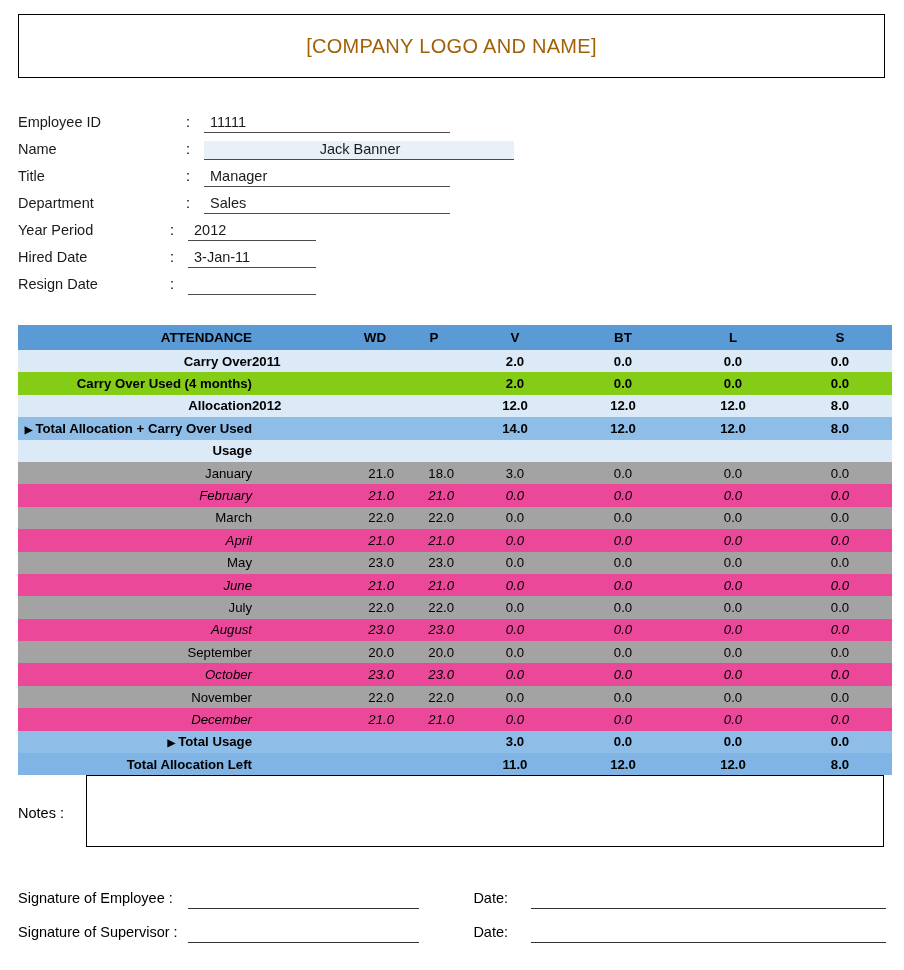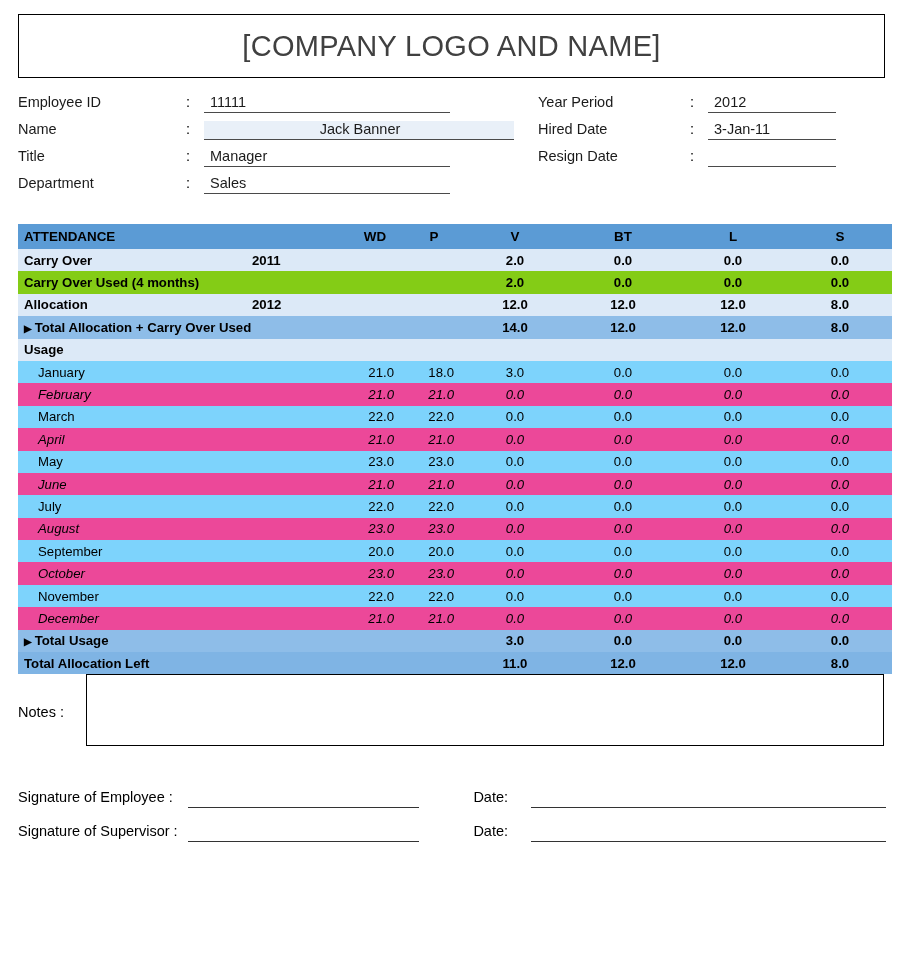--- a/index.html
+++ b/index.html
@@ -26,31 +26,32 @@
   
   .logo-box {
     border: 1px solid #000000;
     height: 62px;
     margin: 2px 1px 0 0;
     display: flex;
     align-items: center;
     justify-content: center;
   }
   .logo-text {
-    font-size: 29px;
+    font-size: 20px;
     letter-spacing: 0.3px;
-    color: #404040;
+    color: #a16207;
     font-family: "Liberation Sans", sans-serif;
   }
 
   
   .info {
-    margin-top: 8px;
+    margin-top: 28px;
     display: flex;
     gap: 0;
+    flex-direction: column;
   }
   .info-col {
     display: flex;
     flex-direction: column;
   }
   .info-col.left { width: 520px; }
   .info-col.right { width: 340px; }
   .info-row {
     display: flex;
     align-items: flex-end;
@@ -91,41 +92,41 @@
     width: 868px;
     table-layout: fixed;
     font-size: 13.2px;
   }
   table.att td, table.att th {
     padding: 0;
     height: 22.4px;
     vertical-align: middle;
     white-space: nowrap;
   }
-  .c-label { width: 228px; text-align: left; padding-left: 6px !important; }
+  .c-label { width: 228px; text-align: right; padding-left: 6px !important; }
   .c-year  { width: 92px;  text-align: left; }
   .c-wd    { width: 62px;  text-align: right; padding-right: 12px !important; }
   .c-p     { width: 56px;  text-align: right; padding-right: 8px !important; }
   .c-v     { width: 106px; text-align: center; }
   .c-bt    { width: 110px; text-align: center; }
   .c-l     { width: 110px; text-align: center; }
   .c-s     { width: 104px; text-align: center; }
 
   tr.hdr { background: #5b9bd5; color: #000000; font-weight: bold; }
   tr.hdr td { height: 25px; font-size: 13.4px; }
   tr.hdr .c-v, tr.hdr .c-bt, tr.hdr .c-l, tr.hdr .c-s { text-align: center; }
   tr.hdr .c-wd, tr.hdr .c-p { text-align: center; padding-right: 0 !important; }
 
   tr.lightband { background: #dce9f7; font-weight: bold; }
   tr.lightband2 { background: #84cc16; font-weight: bold; }
   tr.totalband { background: #8ebde8; font-weight: bold; }
   tr.totalband2 { background: #7fb4e4; font-weight: bold; border-radius: 11px; }
   tr.usage-hdr { background: #dce9f7; font-weight: bold; }
   tr.month-a { background: #ec4899; font-style: italic; }
-  tr.month-b { background: #7dd3fc; }
+  tr.month-b { background: #a3a3a3; }
   tr.month-a td, tr.month-b td { font-weight: normal; }
   tr.month-a .c-label, tr.month-b .c-label { padding-left: 20px !important; }
 
   .arrow { font-size: 10px; margin-right: 3px; }
 
   
   table.att td.c-label { border-right: 0; }
 
   
   .notes {

